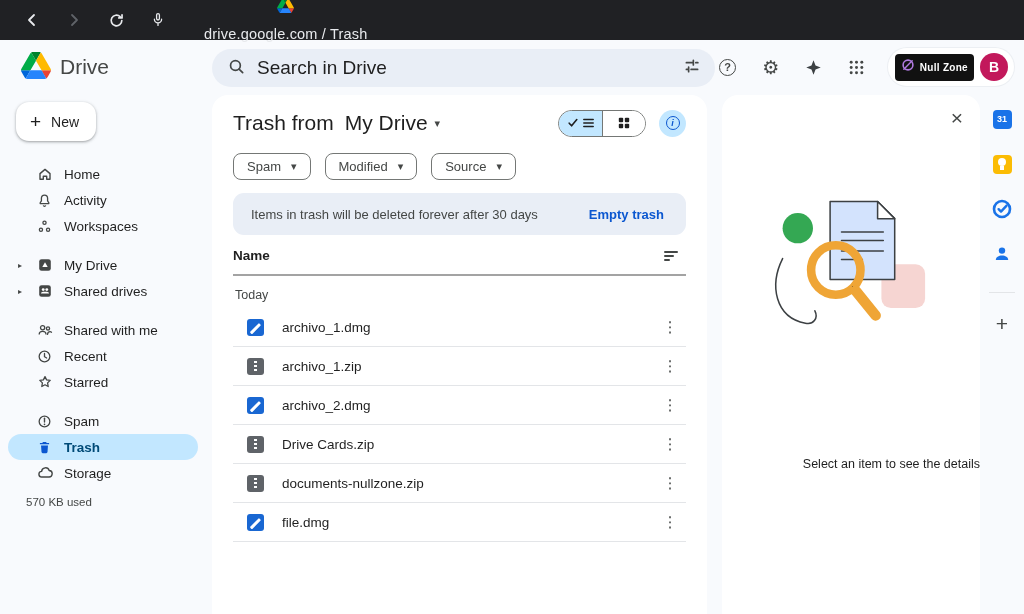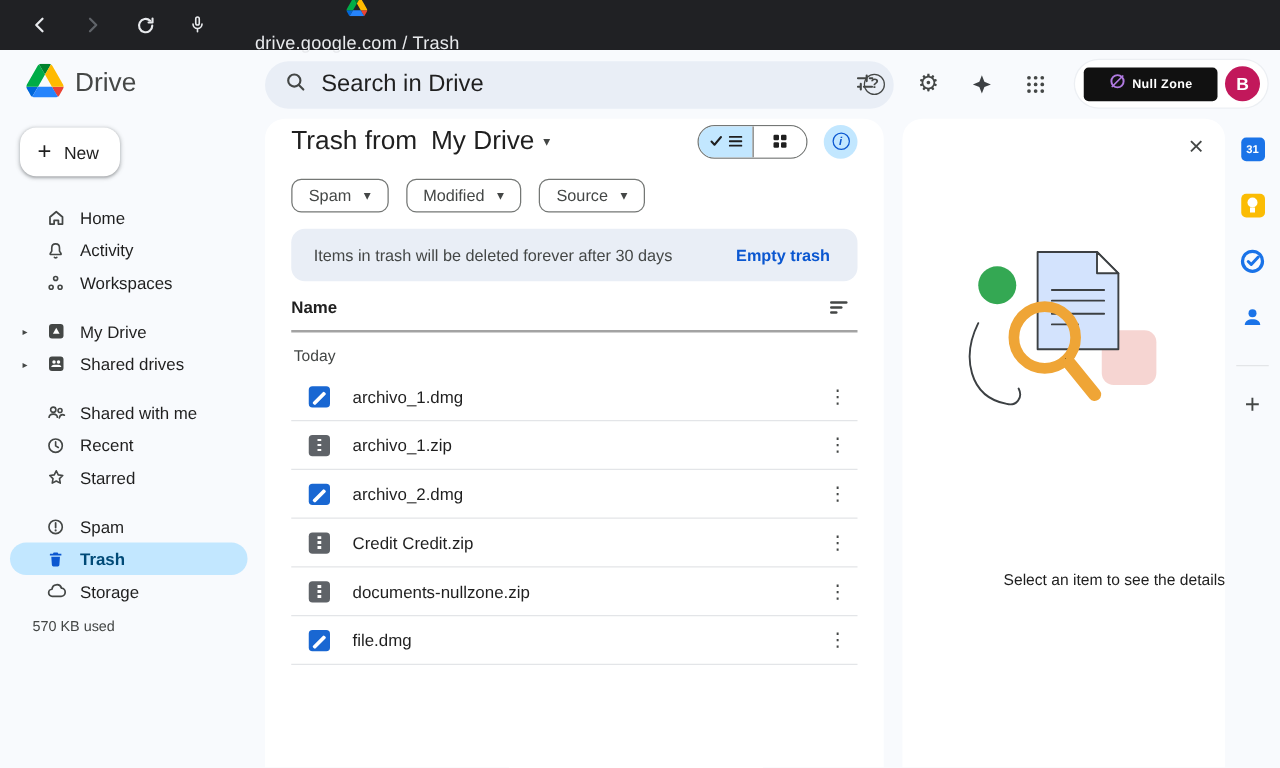--- a/index.html
+++ b/index.html
@@ -24,21 +24,21 @@
     padding:0 14px 0 16px; cursor:text; }
   .search-ph { flex:1; margin-left:12px; font-size:19px; color:#1f1f1f; }
   .hdr-actions { position:absolute; right:10px; top:0; height:54px; display:flex; align-items:center; gap:19px; }
   .hdr-icon { display:flex; align-items:center; justify-content:center; width:24px; height:24px; cursor:pointer; color:#444746; }
   .help-ring { width:17px; height:17px; border:1.7px solid #444746; border-radius:50%;
     font-size:11px; font-weight:bold; color:#444746; display:flex; align-items:center; justify-content:center; }
   .gear-glyph { font-size:19px; line-height:1; color:#444746; }
   .account-pill { display:flex; align-items:center; gap:6px; background:#ffffff;
     border-radius:21px; padding:5px 6px 5px 7px; box-shadow:0 0 0 1px #eceff3; cursor:pointer; }
   .nz-badge { display:flex; align-items:center; gap:5px; background:#111111; border-radius:4px;
-    height:27px; padding:0 20px; }
+    height:27px; padding:0 6px; }
   .nz-name { color:#ffffff; font-size:10px; font-weight:bold; letter-spacing:.3px; }
   .avatar { width:28px; height:28px; border-radius:50%; background:#c2185b; color:#fff;
     font-size:14px; font-weight:bold; display:flex; align-items:center; justify-content:center; }
 
   
   .sidebar { position:absolute; left:0; top:94px; width:210px; }
   .new-btn { display:flex; align-items:center; gap:10px; margin:8px 0 20px 16px;
     width:80px; height:39px; background:#ffffff; border:none; border-radius:13px;
     padding:0 14px; font-family:inherit; font-size:14px; color:#1f1f1f; cursor:pointer;
     box-shadow:0 1px 2px rgba(60,64,67,.3), 0 1px 3px 1px rgba(60,64,67,.15); }
@@ -49,21 +49,21 @@
   .nav-item.active { background:#c2e7ff; }
   .nav-item.active .nav-label { color:#004a77; font-weight:bold; }
   .nav-chev { position:absolute; left:10px; font-size:8px; color:#444746; }
   .nav-ico { width:17px; height:17px; display:flex; align-items:center; justify-content:center; flex:0 0 17px; }
   .nav-label { font-size:13.5px; color:#1f1f1f; white-space:nowrap; }
   .storage-used { margin:10px 0 0 26px; font-size:11.5px; color:#444746; }
 
   
   .main-card { position:absolute; left:212px; top:95px; width:495px; height:519px;
     background:#ffffff; border-radius:16px 16px 0 0; padding:0 21px; }
-  .title-row { display:flex; align-items:center; justify-content:space-between; margin-top:3px; height:30px; }
+  .title-row { display:flex; align-items:center; justify-content:space-between; margin-top:13px; height:30px; }
   .page-title { display:flex; align-items:center; gap:11px; font-size:21px; font-weight:normal; color:#1f1f1f; }
   .loc-btn { display:flex; align-items:center; gap:7px; background:none; border:none;
     font-family:inherit; font-size:21px; color:#1f1f1f; cursor:pointer; padding:0; }
   .caret { font-size:11px; color:#444746; }
   .view-controls { display:flex; align-items:center; gap:13px; }
   .view-toggle { display:flex; height:27px; border:1px solid #747775; border-radius:14px; overflow:hidden; }
   .vt-seg { width:43px; display:flex; align-items:center; justify-content:center; gap:4px; cursor:pointer; background:#fff; }
   .vt-seg.sel { background:#c2e7ff; }
   .vt-seg + .vt-seg { border-left:1px solid #747775; }
   .info-btn { width:27px; height:27px; border-radius:50%; background:#c2e7ff; border:none;
@@ -445,21 +445,21 @@
         <span class="file-icon dmg">
             <i></i>
           </span>
         <span class="file-name">archivo_2.dmg</span>
         <button class="row-menu"><span>⋮</span></button>
       </div>
       <div class="file-row">
         <span class="file-icon zip">
             <i></i>
           </span>
-        <span class="file-name">Credit Credit.zip</span>
+        <span class="file-name">Drive Cards.zip</span>
         <button class="row-menu"><span>⋮</span></button>
       </div>
       <div class="file-row">
         <span class="file-icon zip">
             <i></i>
           </span>
         <span class="file-name">documents-nullzone.zip</span>
         <button class="row-menu"><span>⋮</span></button>
       </div>
       <div class="file-row">

